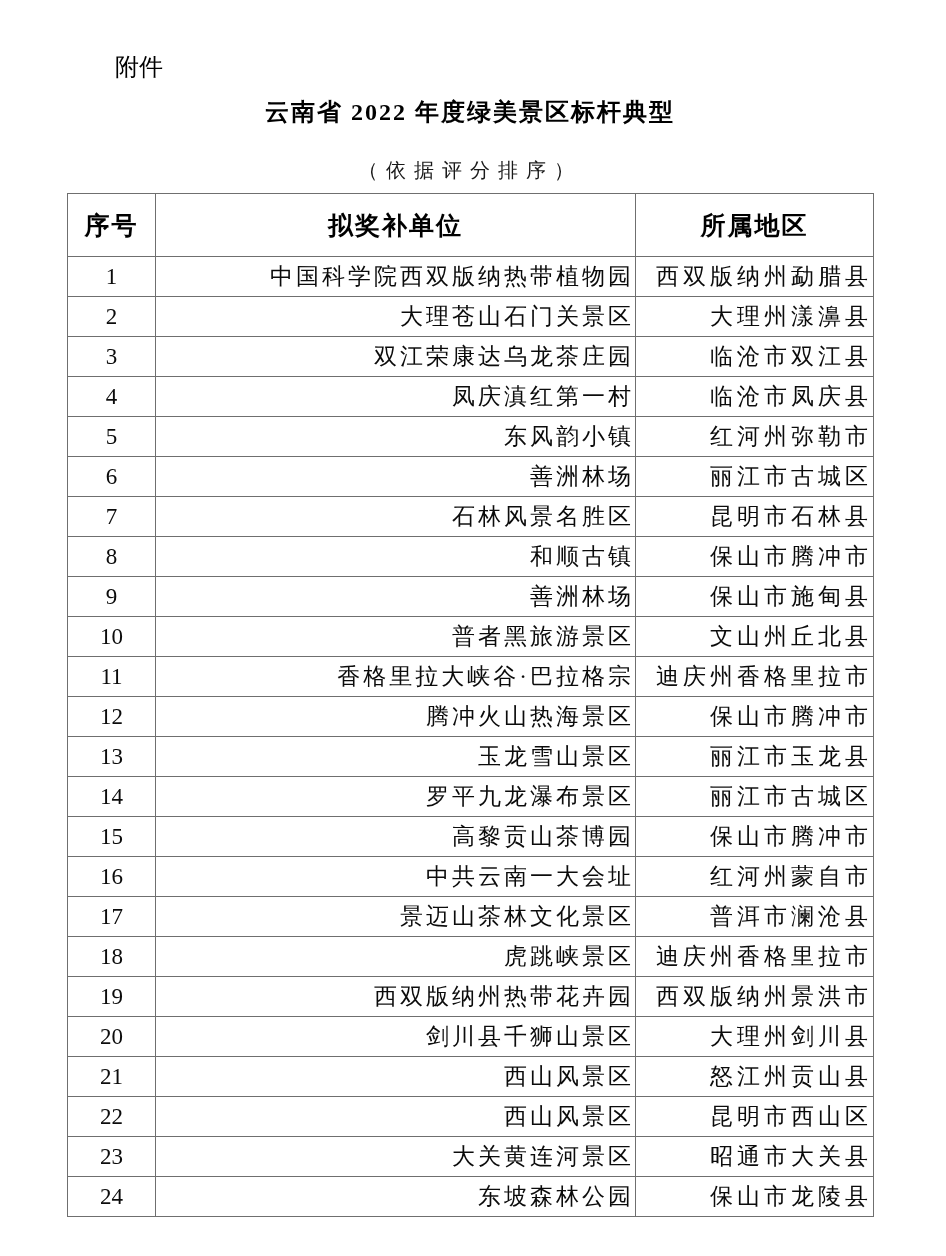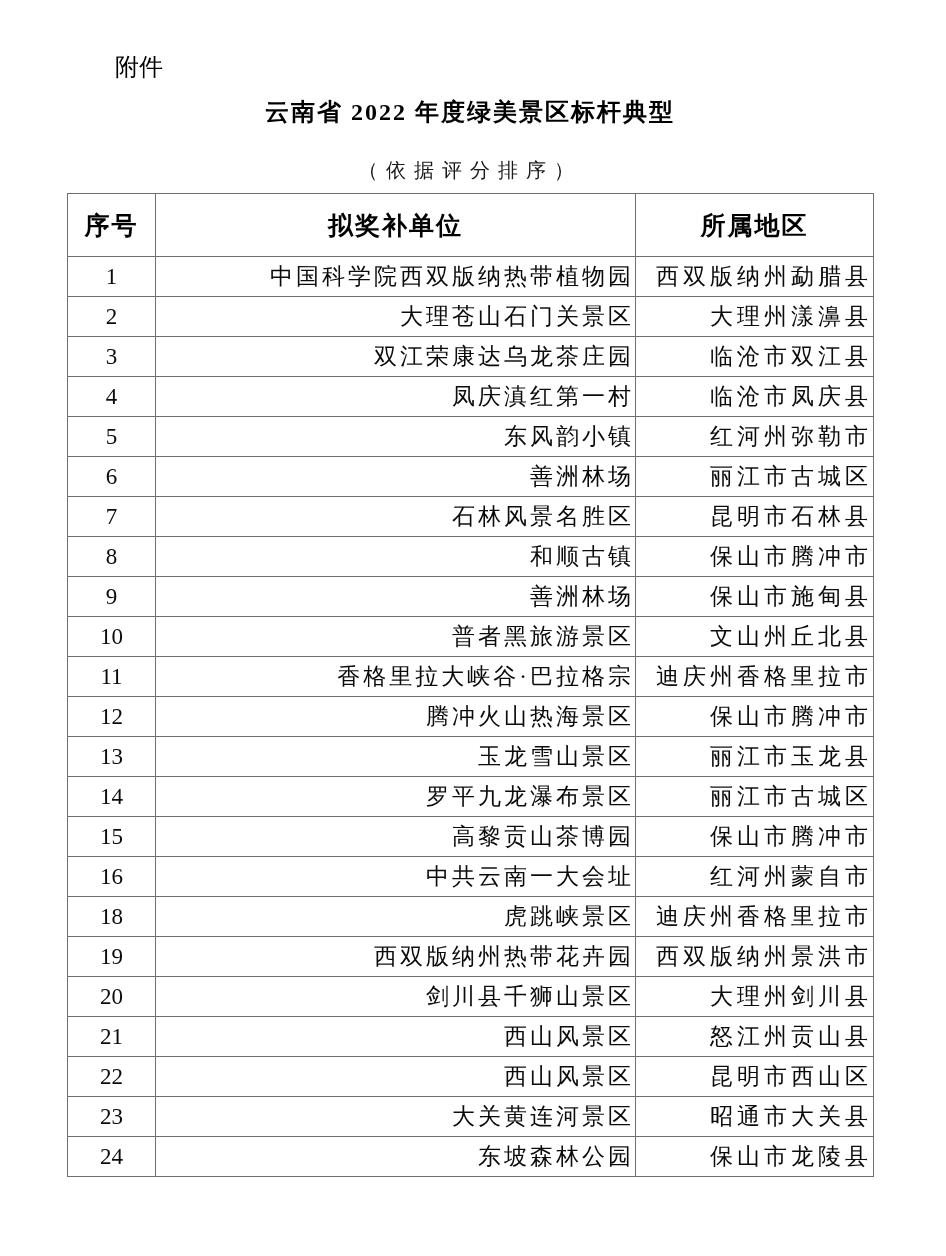--- a/index.html
+++ b/index.html
@@ -214,20 +214,25 @@
     <td class="unit">高黎贡山茶博园</td>
     <td class="region">保山市腾冲市</td>
   </tr>
 
   <tr>
     <td class="no">16</td>
     <td class="unit">中共云南一大会址</td>
     <td class="region">红河州蒙自市</td>
   </tr>
 
+  <tr>
+    <td class="no">17</td>
+    <td class="unit">景迈山茶林文化景区</td>
+    <td class="region">普洱市澜沧县</td>
+  </tr>
 
   <tr>
     <td class="no">18</td>
     <td class="unit">虎跳峡景区</td>
     <td class="region">迪庆州香格里拉市</td>
   </tr>
 
   <tr>
     <td class="no">19</td>
     <td class="unit">西双版纳州热带花卉园</td>

